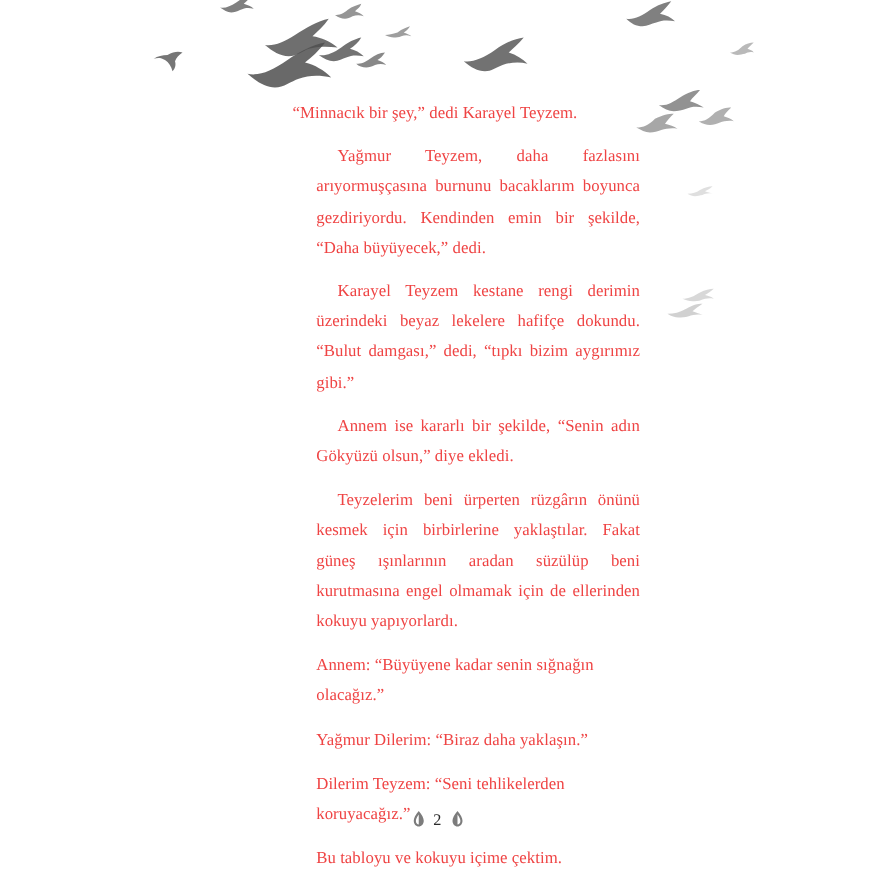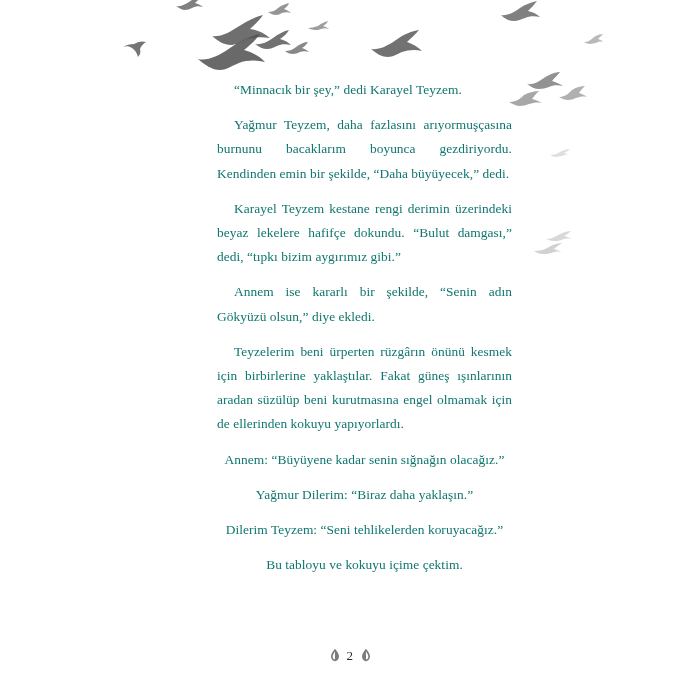--- a/index.html
+++ b/index.html
@@ -47,33 +47,34 @@
     width: 295px;
   }
 
   p.para {
     margin: 0 0 0 0;
     font-size: 13.4px;
     line-height: 24.2px;
     text-align: justify;
     text-justify: inter-word;
     letter-spacing: 0.05px;
-    color: #0f766e;
+    color: #ef4444;
   }
   p.para.indent {
     text-indent: 17px;
   }
   
   p.para + p.para {
     margin-top: 11px;
+    margin-left: 36px;
   }
   
   p.para.dialogue {
     text-indent: 0;
-    text-align: center;
+    text-align: left;
     margin-top: 12px;
   }
 
   
   .footer {
     position: absolute;
     left: 0;
     top: 648px;
     width: 700px;
     text-align: center;

